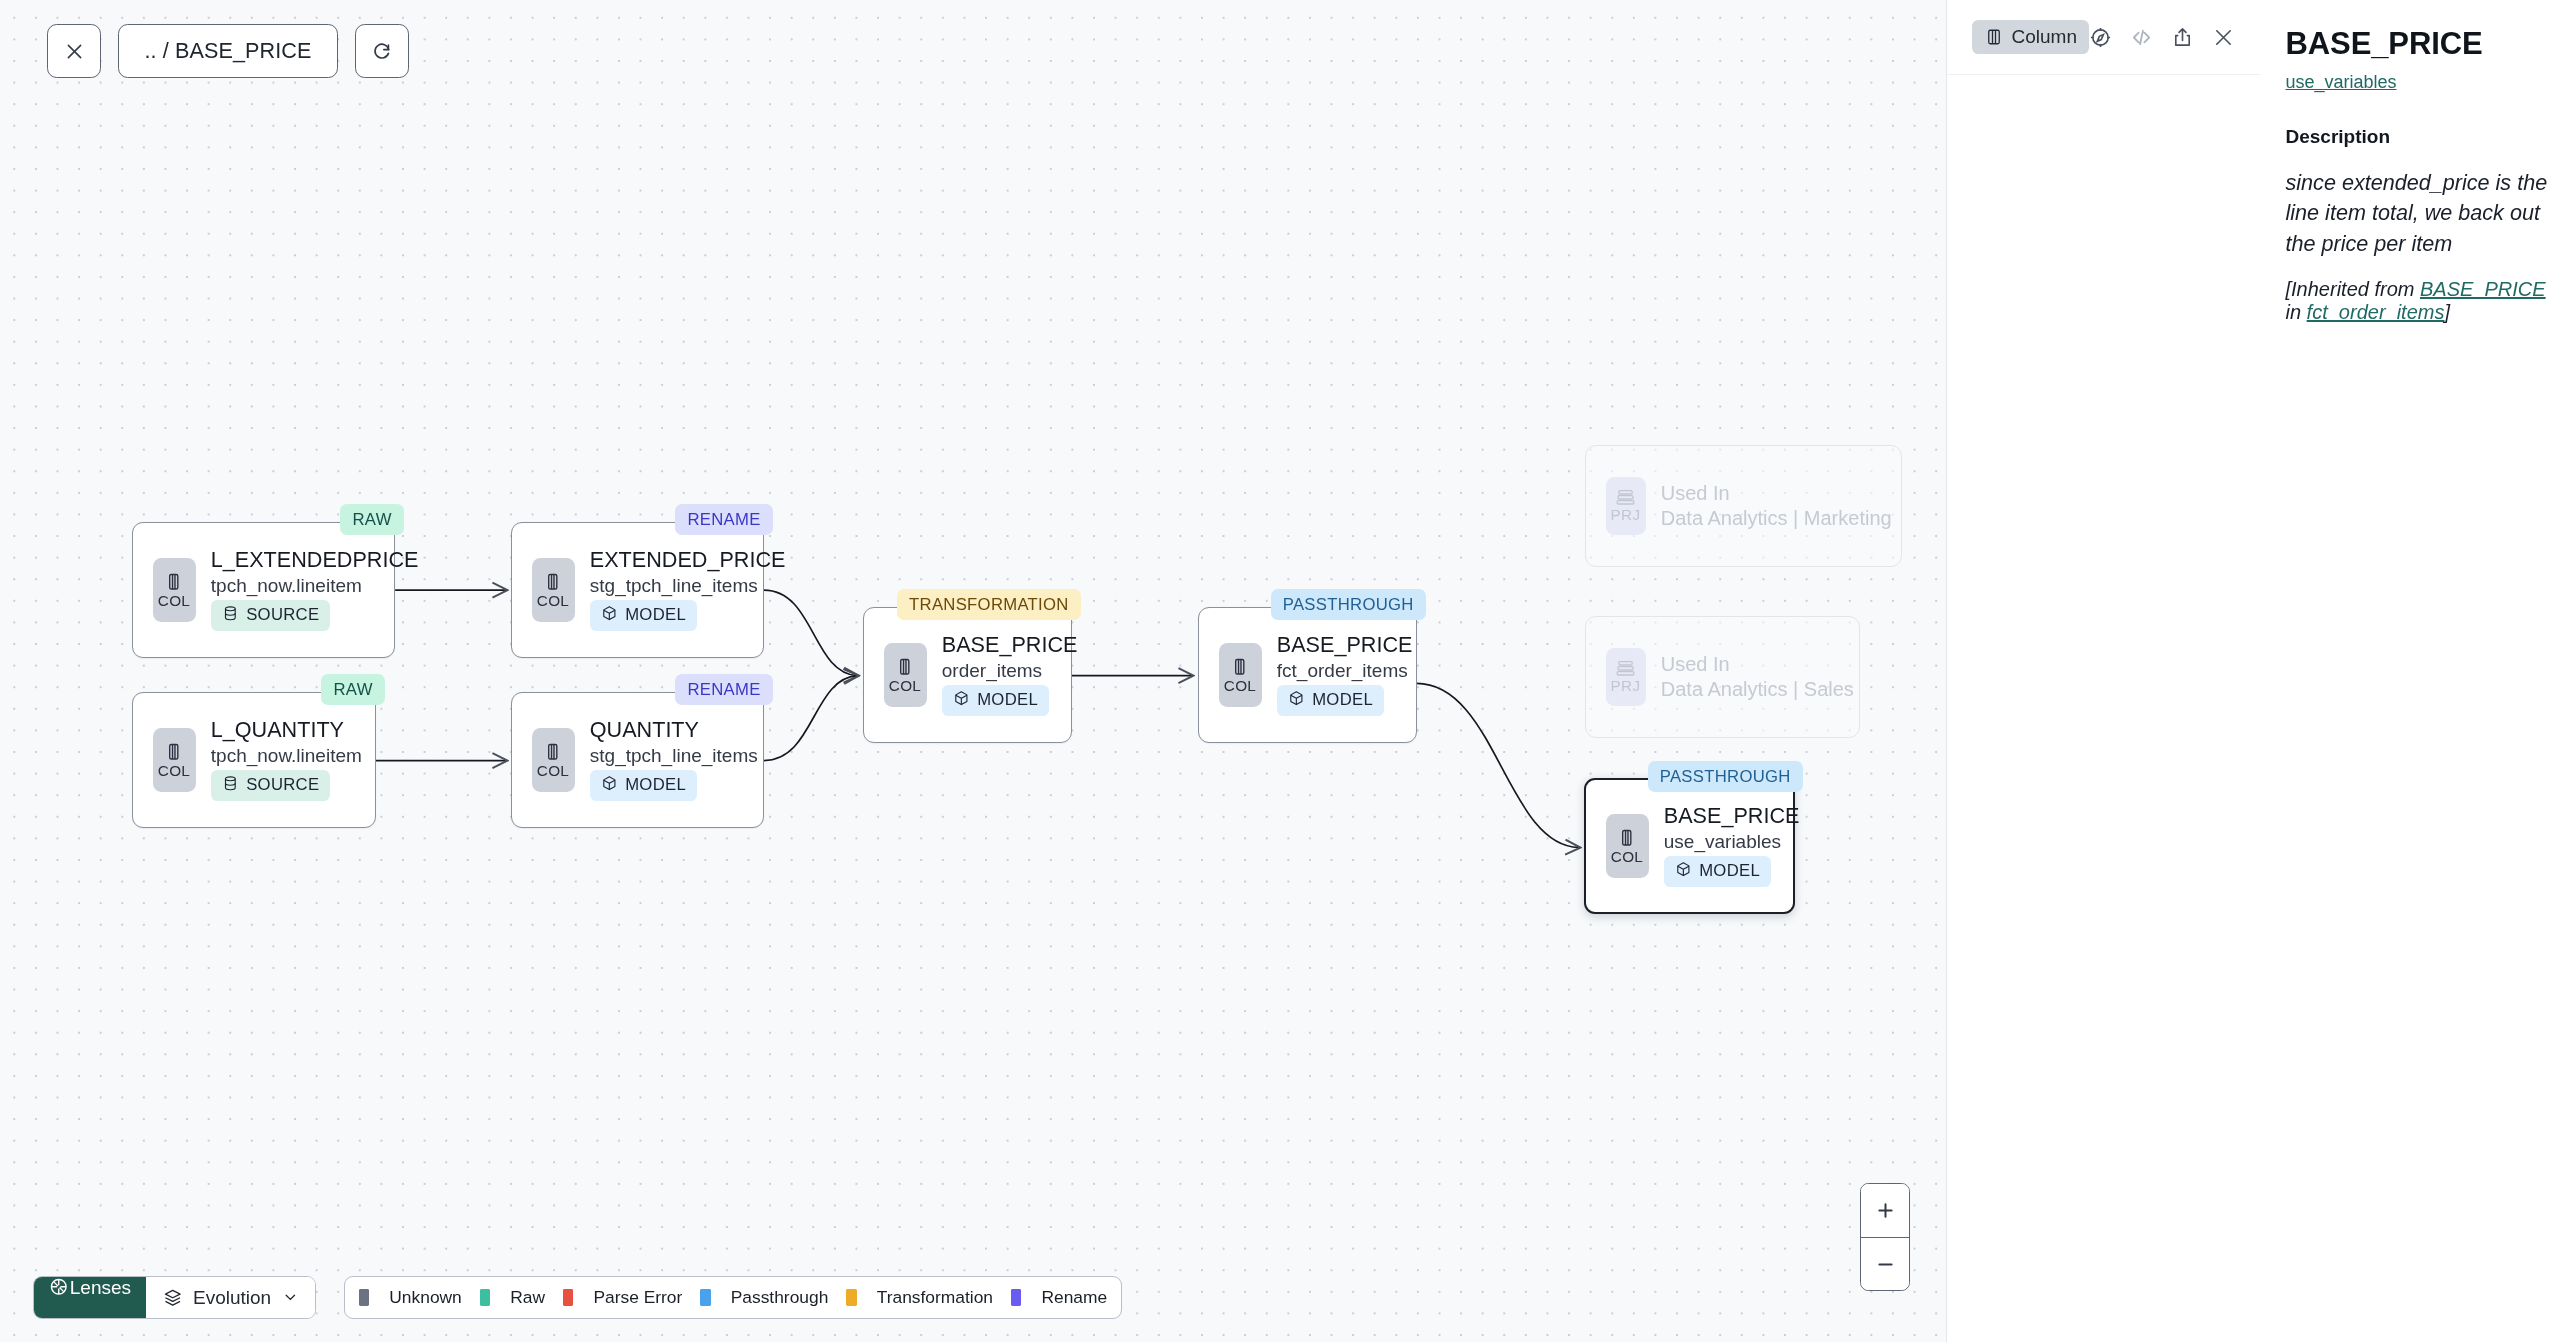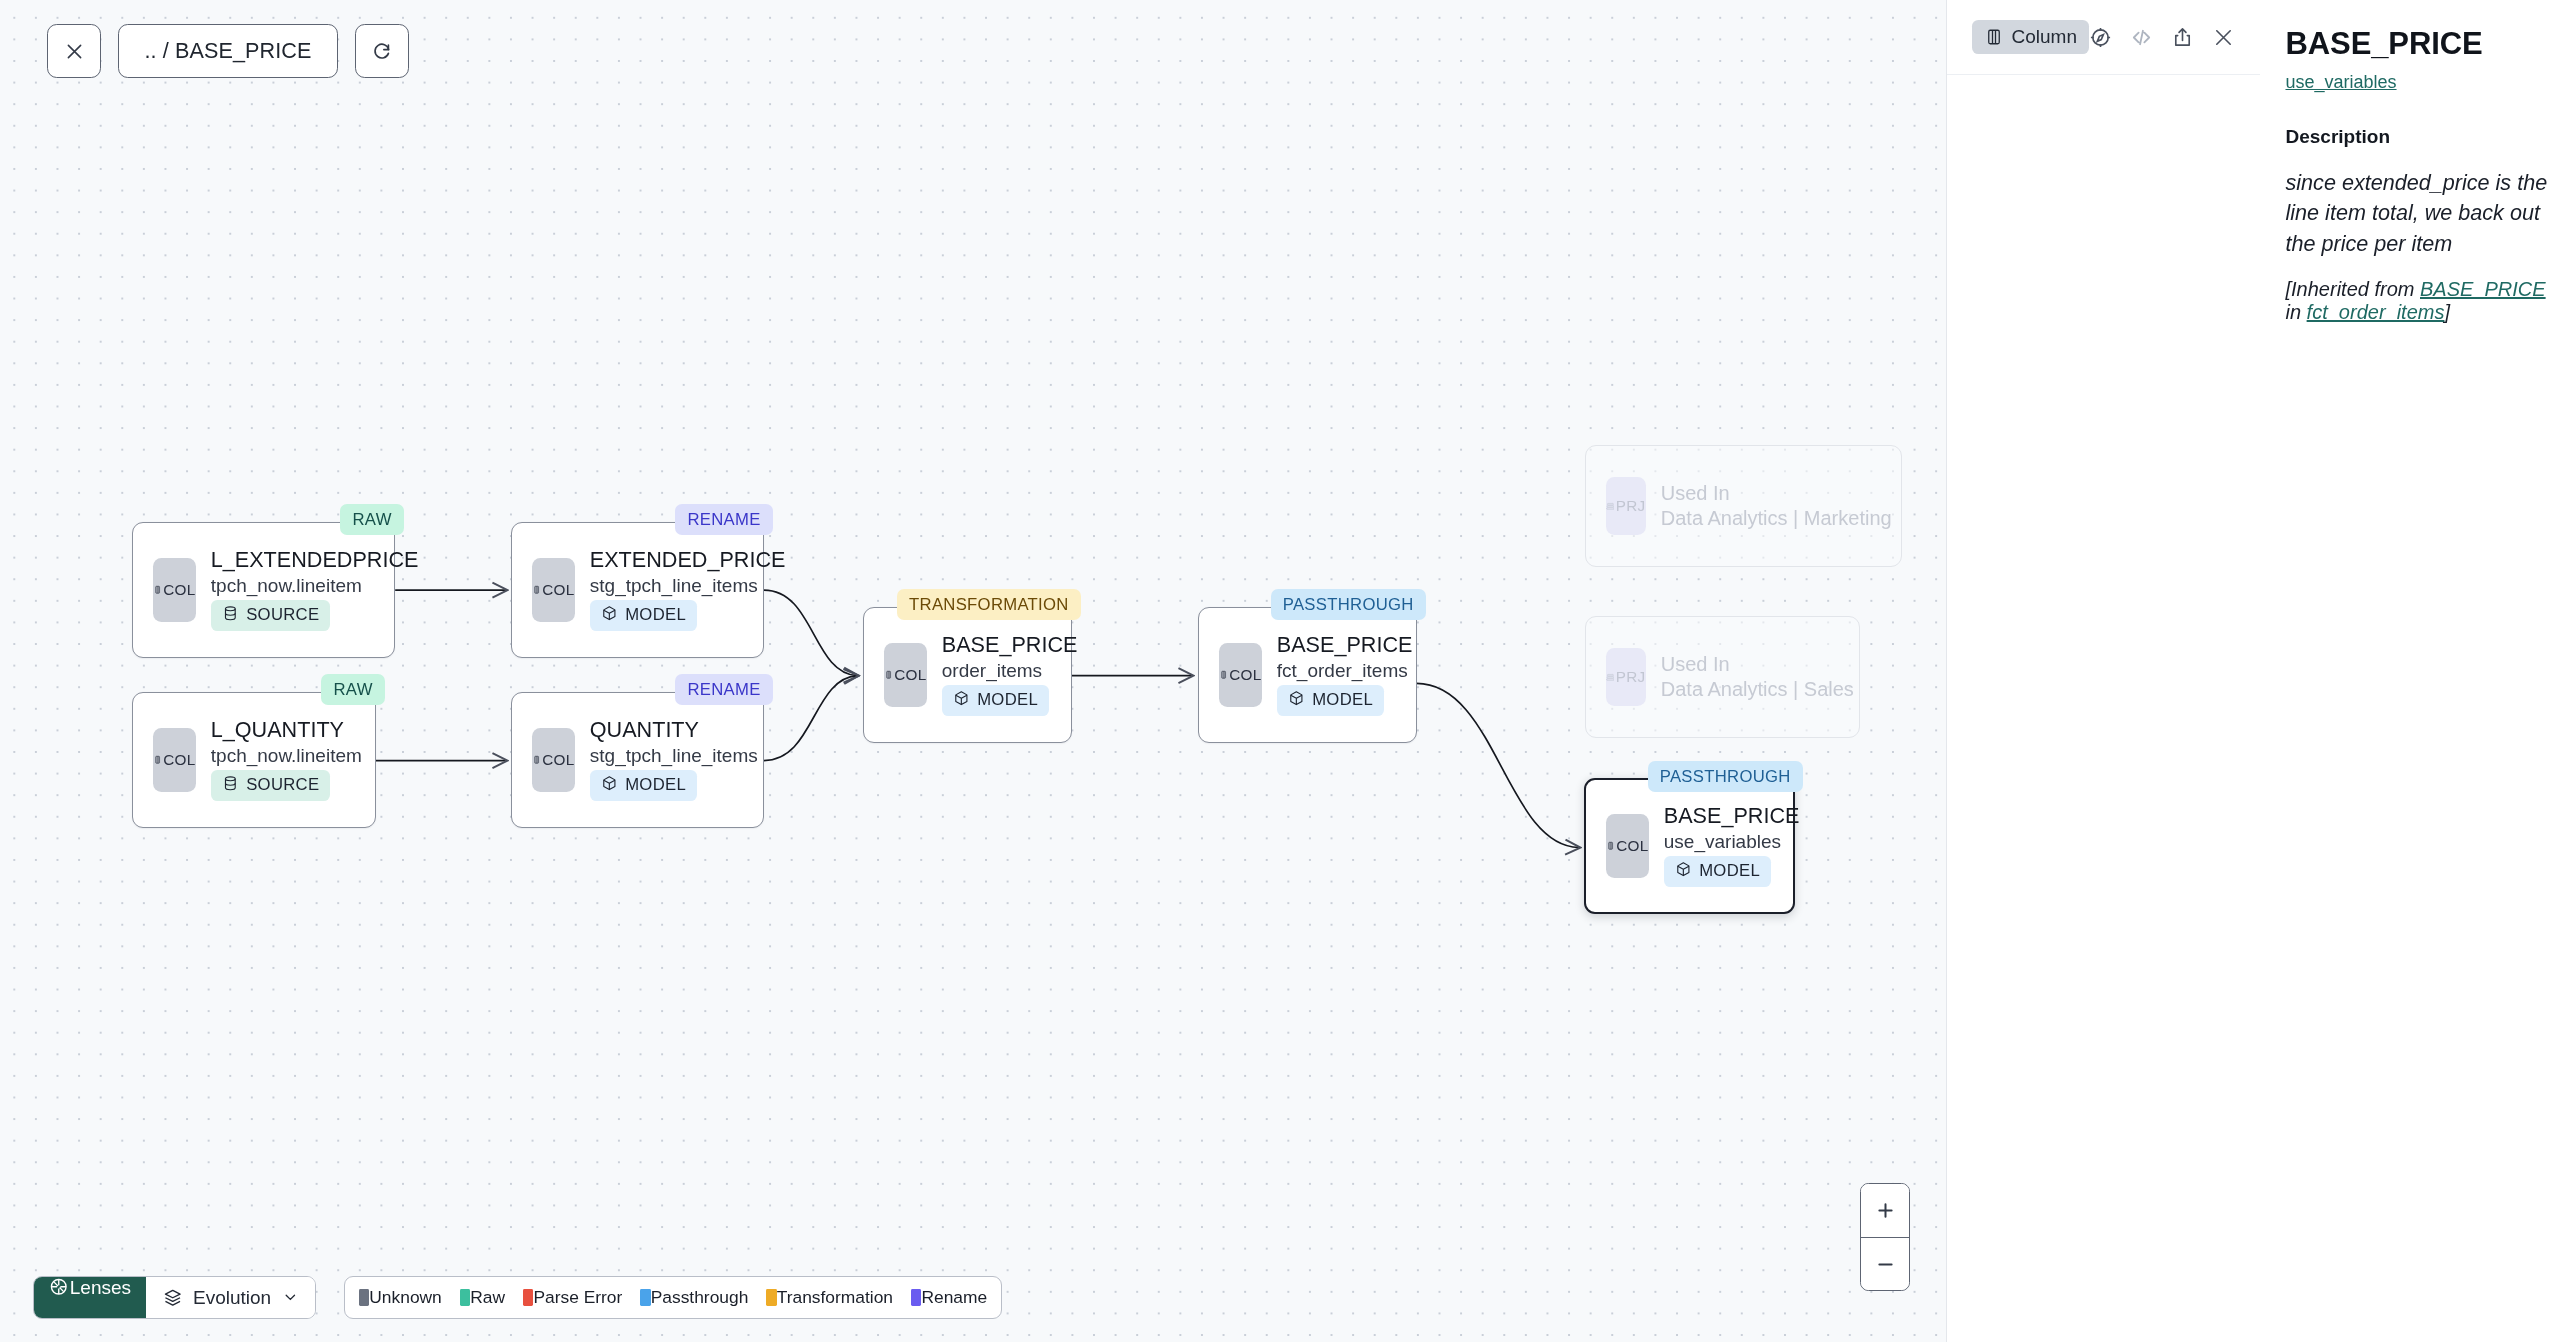--- a/index.html
+++ b/index.html
@@ -35,21 +35,21 @@
 
   
   .node {
     position: absolute; background: #ffffff; border: 1.1px solid #8a909c;
     border-radius: 11px; box-shadow: 0 0.7px 1.4px rgba(20,25,40,.05);
     display: flex; align-items: center; z-index: 20;
   }
   .node.selected { border: 2.8px solid #1b1f2a; box-shadow: 0 2.8px 9.7px rgba(20,25,40,.18); }
   .node-icon {
     width: 43px; height: 64px; background: #cdd1d9; border-radius: 8.4px;
-    display: flex; flex-direction: row; align-items: center; justify-content: center;
+    display: flex; flex-direction: column; align-items: center; justify-content: center;
     color: #2b3140; flex: none; margin-left: 19.5px; gap: 1.4px;
   }
   .node-icon .lbl { font-size: 15.3px; letter-spacing: 0.3px; line-height: 1; }
   .node-body { margin-left: 15.3px; display: flex; flex-direction: column; gap: 4.2px; padding-right: 14px; }
   .node-title { font-size: 21.6px; color: #161a22; white-space: nowrap; line-height: 1.05; }
   .node-sub { font-size: 19px; color: #343a46; white-space: nowrap; line-height: 1.05; }
   .node-chip {
     margin-top: 0; align-self: flex-start; display: inline-flex; align-items: center; gap: 7.7px;
     padding: 4.9px 11px; border-radius: 6.3px; font-size: 16.7px; letter-spacing: 0.3px; white-space: nowrap;
   }
@@ -93,21 +93,21 @@
     padding: 0 15.3px; font-size: 19px; cursor: pointer;
   }
   .evo-btn {
     background: #fff; color: #242a35; display: flex; align-items: center; gap: 10.4px;
     padding: 0 16.7px; font-size: 19px; cursor: pointer;
   }
   .legend {
     display: flex; align-items: center; gap: 18px; height: 43px; padding: 0 14px;
     background: #fff; border: 1px solid #b9bec8; border-radius: 9px; font-size: 17.4px; color: #1a1f29;
   }
-  .legend-item { display: flex; align-items: center; gap: 0; white-space: nowrap; }
+  .legend-item { display: flex; align-items: center; gap: 20px; white-space: nowrap; }
   .sw { width: 10.4px; height: 17.4px; border-radius: 1.4px; flex: none; }
 
   
   .panel { width: 630px; height: 1343px; background: #fff; border-left: 1px solid #e4e7ec; display: flex; flex-direction: row; flex: none; }
   .panel-head { height: 75px; display: flex; align-items: center; padding: 0 25px; justify-content: space-between; border-bottom: 1px solid #eceff3; }
   .type-chip { display: inline-flex; align-items: center; gap: 9px; background: #d2d7de; color: #232a35; border-radius: 6.3px; padding: 6.3px 12.5px; font-size: 19px; }
   .head-icons { display: flex; align-items: center; gap: 18px; color: #49505d; }
   .head-icons .ic { cursor: pointer; display: flex; }
   .panel-body { padding: 26.4px 25px 0 25px; }
   .col-name { font-size: 31px; font-weight: bold; color: #10141b; letter-spacing: -0.1px; }

